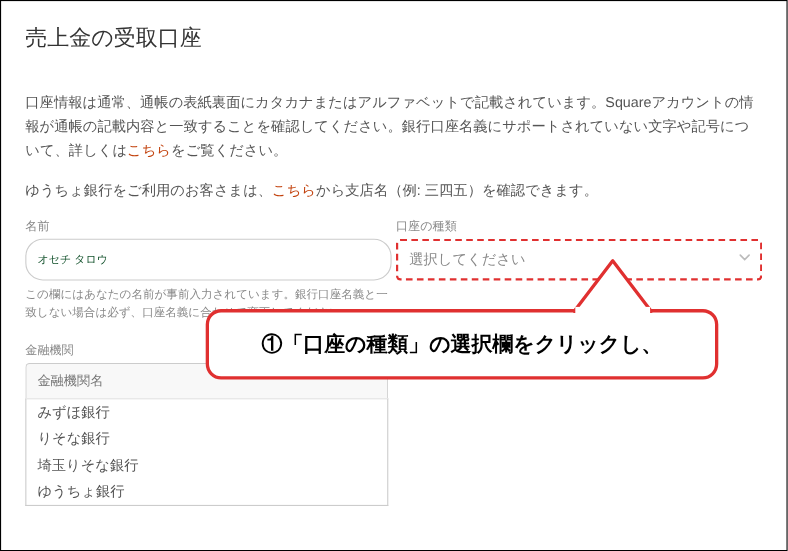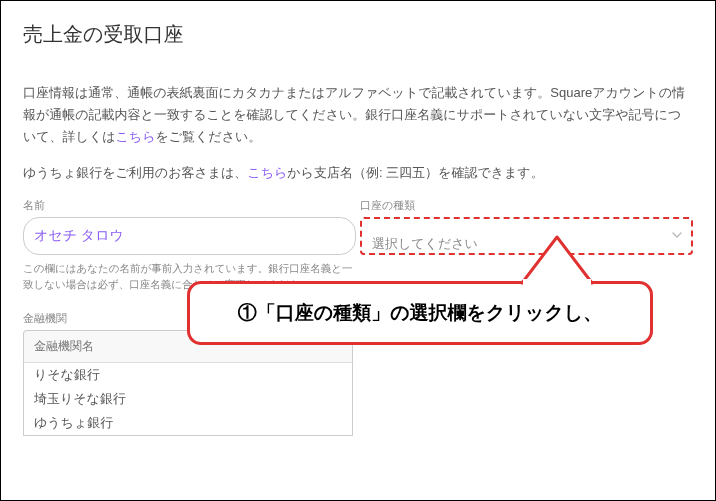--- a/index.html
+++ b/index.html
@@ -18,40 +18,40 @@
     font-weight: 400;
     color: #333;
     margin-bottom: 34px;
   }
   .desc {
     font-size: 13px;
     line-height: 1.7;
     color: #555;
     margin-bottom: 14px;
   }
-  .desc a, .desc .link { color: #8b5cf6; text-decoration: none; font-family: Liberation Serif, serif; }
+  .desc a, .desc .link { color: #c2410c; text-decoration: none; font-family: Liberation Serif, serif; }
   .row {
     display: flex;
     gap: 4px;
   }
   .col { flex: 1; }
   .field-label {
     font-size: 11px;
     color: #888;
     margin-bottom: 4px;
     display: block;
   }
   .text-input {
     width: 100%;
     height: 38px;
     border: 1px solid #ccc;
     border-radius: 16px;
     padding: 0 10px;
-    font-size: 14px;
-    color: #8b5cf6;
+    font-size: 10px;
+    color: #14532d;
   }
   .helper {
     font-size: 10.5px;
     color: #888;
     margin-top: 6px;
     line-height: 1.5;
   }
   .select-wrap {
     position: relative;
     width: 100%;
@@ -59,21 +59,21 @@
   .select-box {
     width: 100%;
     height: 38px;
     border: 2px dashed #e03030;
     border-radius: 4px;
     padding: 0 30px 0 10px;
     font-size: 13px;
     color: #888;
     background: #fff;
     display: flex;
-    align-items: flex-end;
+    align-items: center;
     cursor: pointer;
   }
   .chev {
     position: absolute;
     right: 10px;
     top: 50%;
     transform: translateY(-50%);
   }
   .bank-section { margin-top: 18px; }
   .bank-search {
@@ -156,20 +156,21 @@
           </svg>
       </span>
     </div>
   </div>
 </div>
 
 <div class="bank-section">
   <label class="field-label">金融機関</label>
   <input type="text" class="bank-search" placeholder="金融機関名" style="">
   <div class="bank-list">
+    <div class="bank-item">みずほ銀行</div>
     <div class="bank-item">りそな銀行</div>
     <div class="bank-item">埼玉りそな銀行</div>
     <div class="bank-item">ゆうちょ銀行</div>
   </div>
 </div>
 
 <div class="callout">
   <svg class="callout-pointer" width="80" height="50" viewBox="0 0 80 50">
     <path d="M40 2 L5 48 L75 48 Z" fill="#fff" stroke="#e03030" stroke-width="3" stroke-linejoin="round"></path>
     <rect x="6" y="44" width="68" height="8" fill="#fff"></rect>

